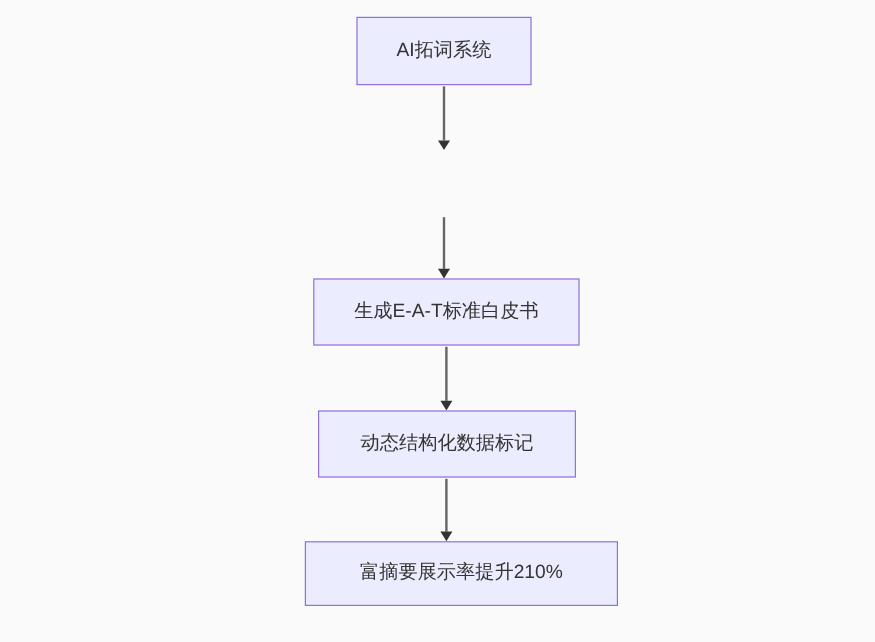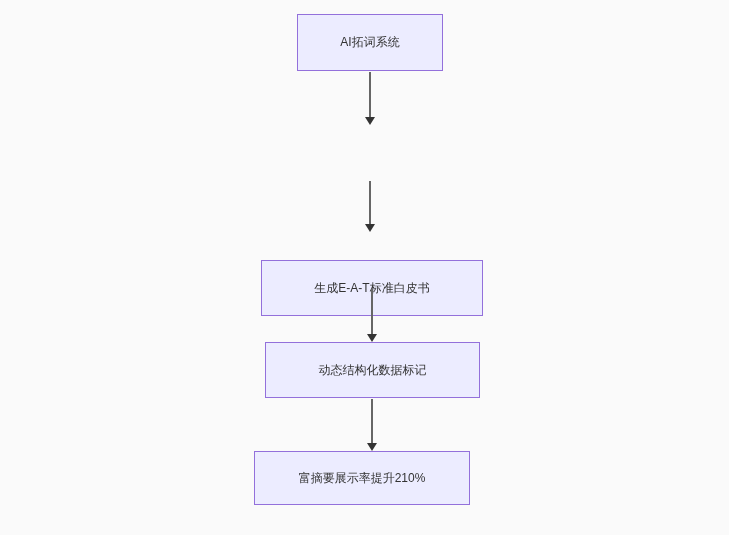--- a/index.html
+++ b/index.html
@@ -24,30 +24,30 @@
     overflow: hidden;
   }
   .flow-node {
     position: absolute;
     background: var(--node-fill);
     border: 1.5px solid var(--node-border);
     color: var(--text);
     display: flex;
     align-items: center;
     justify-content: center;
-    font-size: 12px;
+    font-size: 16px;
     line-height: 1.2;
     text-align: center;
     white-space: nowrap;
   }
   .node-1 { left: 297px; top: 14px;  width: 146px; height: 57px; }
   .node-2 { left: 276px; top: 125px; width: 189px; height: 55px; }
-  .node-3 { left: 261px; top: 232px; width: 222px; height: 56px; margin-top: 28px; }
+  .node-3 { left: 261px; top: 232px; width: 222px; height: 56px; }
   .node-4 { left: 265px; top: 342px; width: 215px; height: 56px; }
-  .node-5 { left: 254px; top: 451px; width: 216px; height: 54px; }
+  .node-5 { left: 254px; top: 451px; width: 261px; height: 54px; }
   .flow-arrow {
     position: absolute;
     width: 12px;
     display: flex;
     flex-direction: column;
     align-items: center;
   }
   .arrow-1 { left: 364px; top: 72px;  height: 53px; }
   .arrow-2 { left: 364px; top: 181px; height: 51px; }
   .arrow-3 { left: 366px; top: 289px; height: 53px; }

